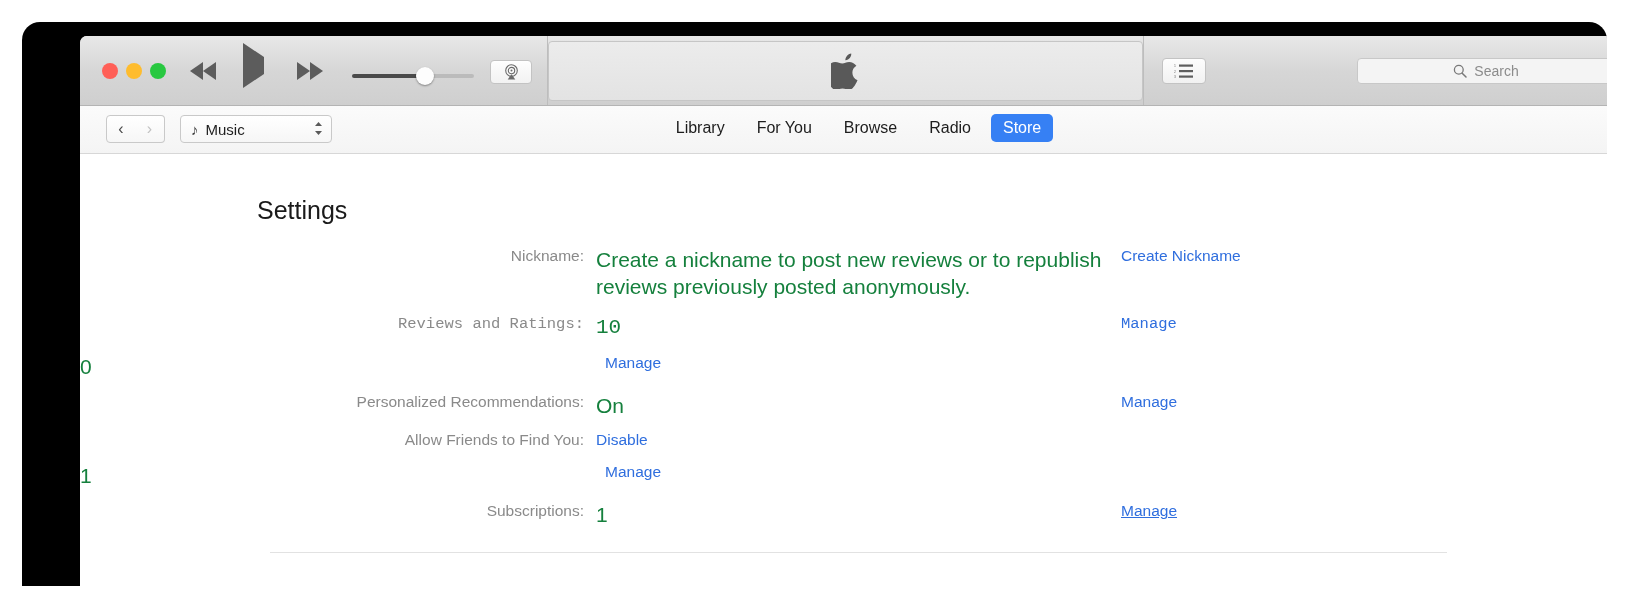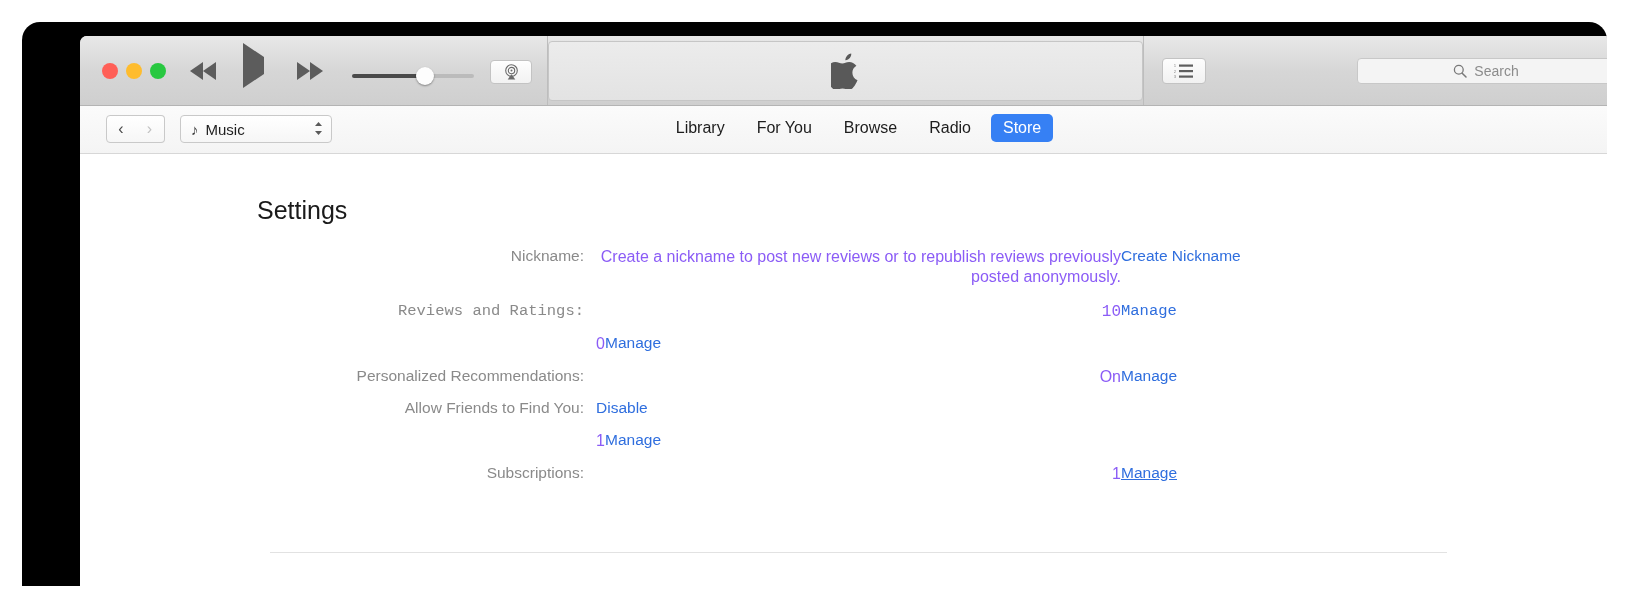--- a/index.html
+++ b/index.html
@@ -248,24 +248,23 @@
     text-align: right;
     padding-right: 12px;
     font-size: 15.5px;
     color: #8a8a8a;
     white-space: nowrap;
     flex: 0 0 516px;
   }
   .row-value {
     width: 525px;
     flex: 0 0 525px;
-    font-size: 16px;
-    color: #8b5cf6;
+    font-size: 21px;
+    color: #15803d;
     line-height: 1.28;
-    text-align: right;
   }
   .row-action {
     flex: 0 0 auto;
     font-size: 15.5px;
     color: #2f6ede;
     white-space: nowrap;
   }
   .row-action.underlined { text-decoration: underline; }
 
   #bottom-divider {

